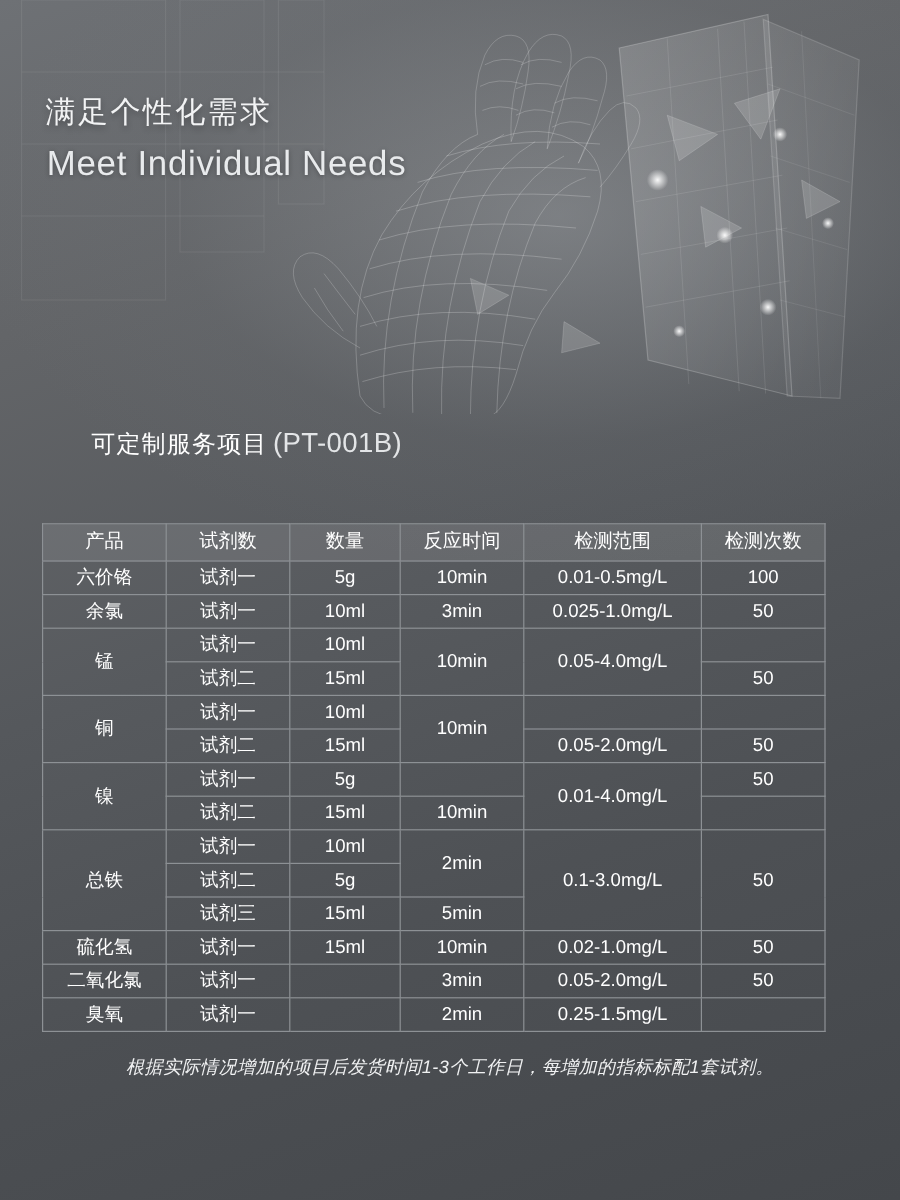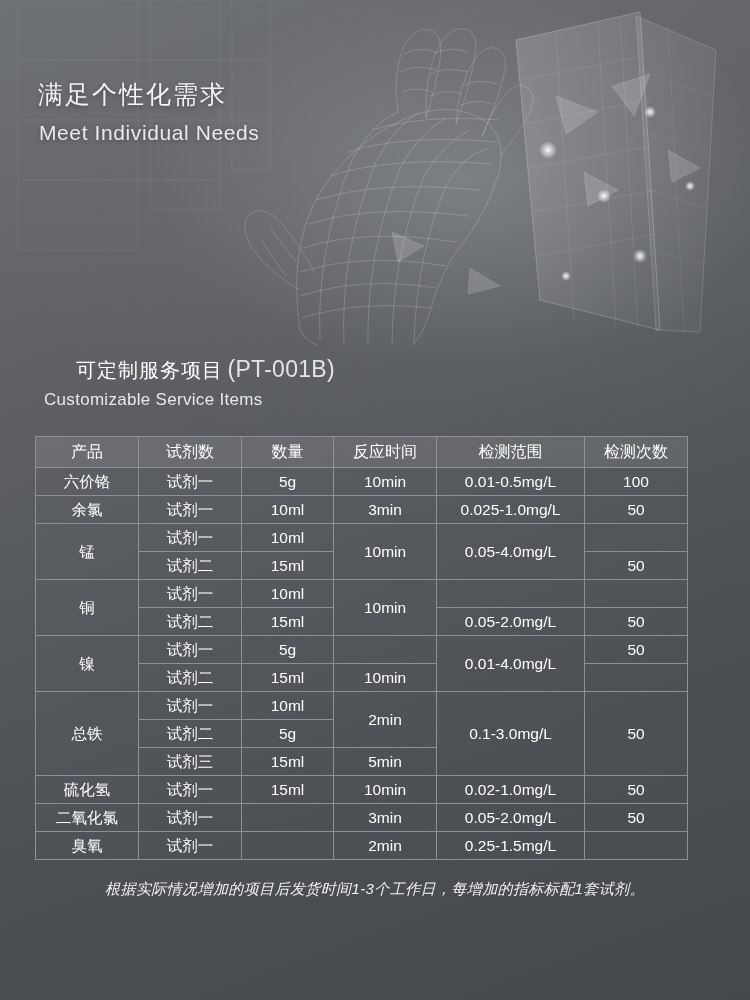--- a/index.html
+++ b/index.html
@@ -52,21 +52,21 @@
   .subtitle-cn {
     font-size: 25px;
     font-weight: 400;
     letter-spacing: 2px;
     line-height: 1.3;
     margin: 32px 0 0 2px;
     color: #f2f3f4;
     text-shadow: 0 2px 5px rgba(0,0,0,0.30);
   }
   .subtitle-en {
-    font-size: 21px;
+    font-size: 29px;
     font-weight: 400;
     letter-spacing: 0.6px;
     margin: 10px 0 0 3px;
     color: #e8eaec;
     text-shadow: 0 1px 4px rgba(0,0,0,0.30);
   }
 
   
   .section {
     position: absolute;
@@ -256,21 +256,20 @@
   <div class="header">
     <div class="subtitle-cn">满足个性化需求</div>
     <div class="subtitle-en">Meet Individual Needs</div>
   </div>
 
   <div class="section">
     <div>
       <span class="sec-cn">可定制服务项目</span>
       <span class="sec-code">(PT-001B)</span>
     </div>
-    <div class="sec-en">Customizable Service Items</div>
   </div>
 
   <div class="table-wrap">
     <table class="spec">
       <colgroup>
         <col class="col-a">
           <col class="col-b">
           <col class="col-c">
         <col class="col-d">
           <col class="col-e">

